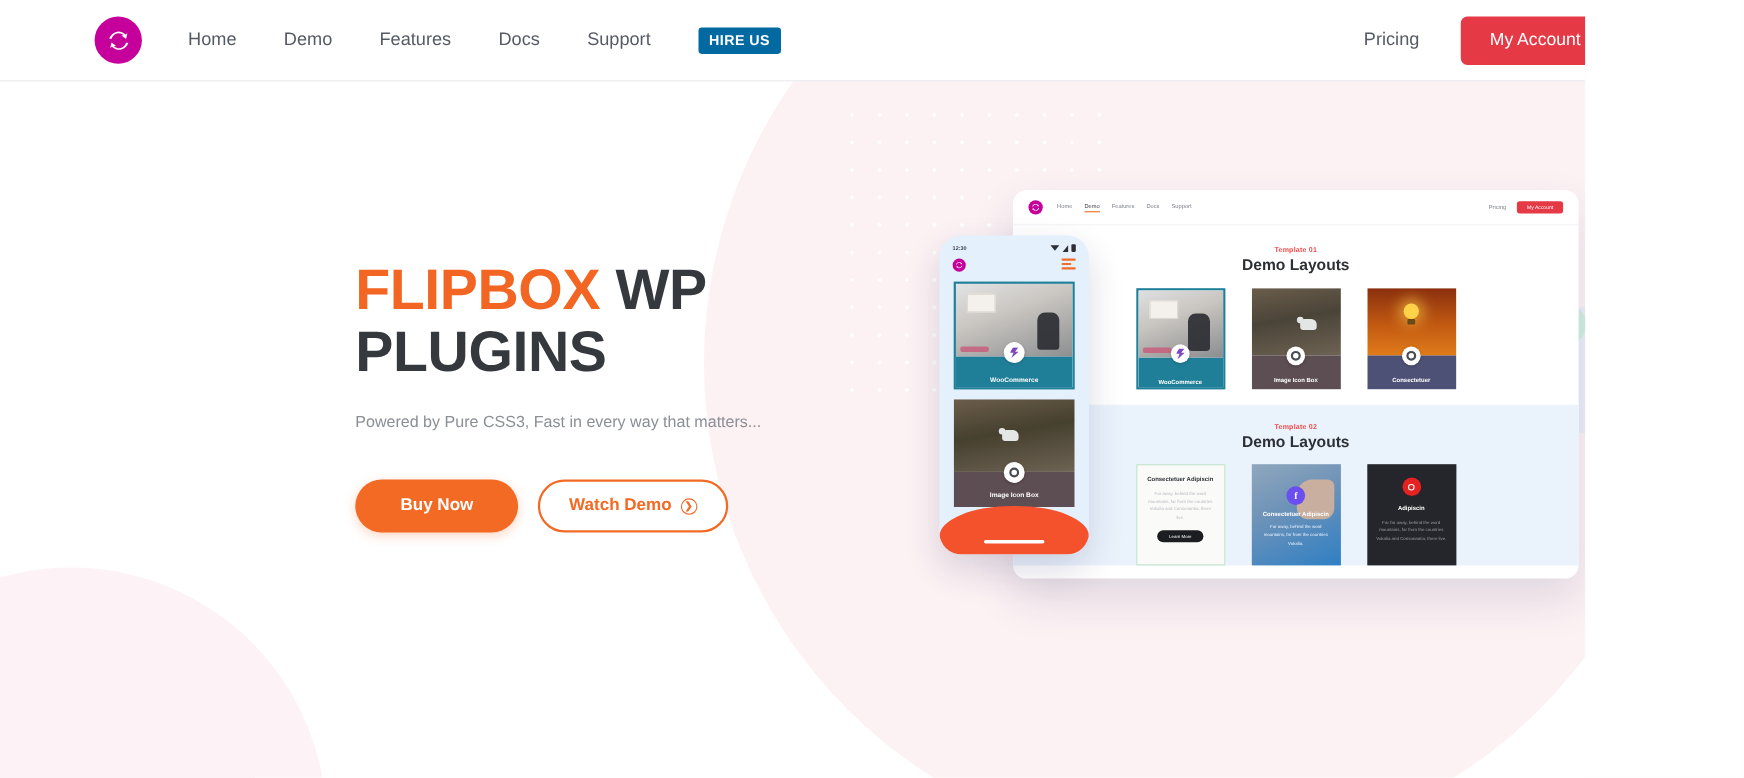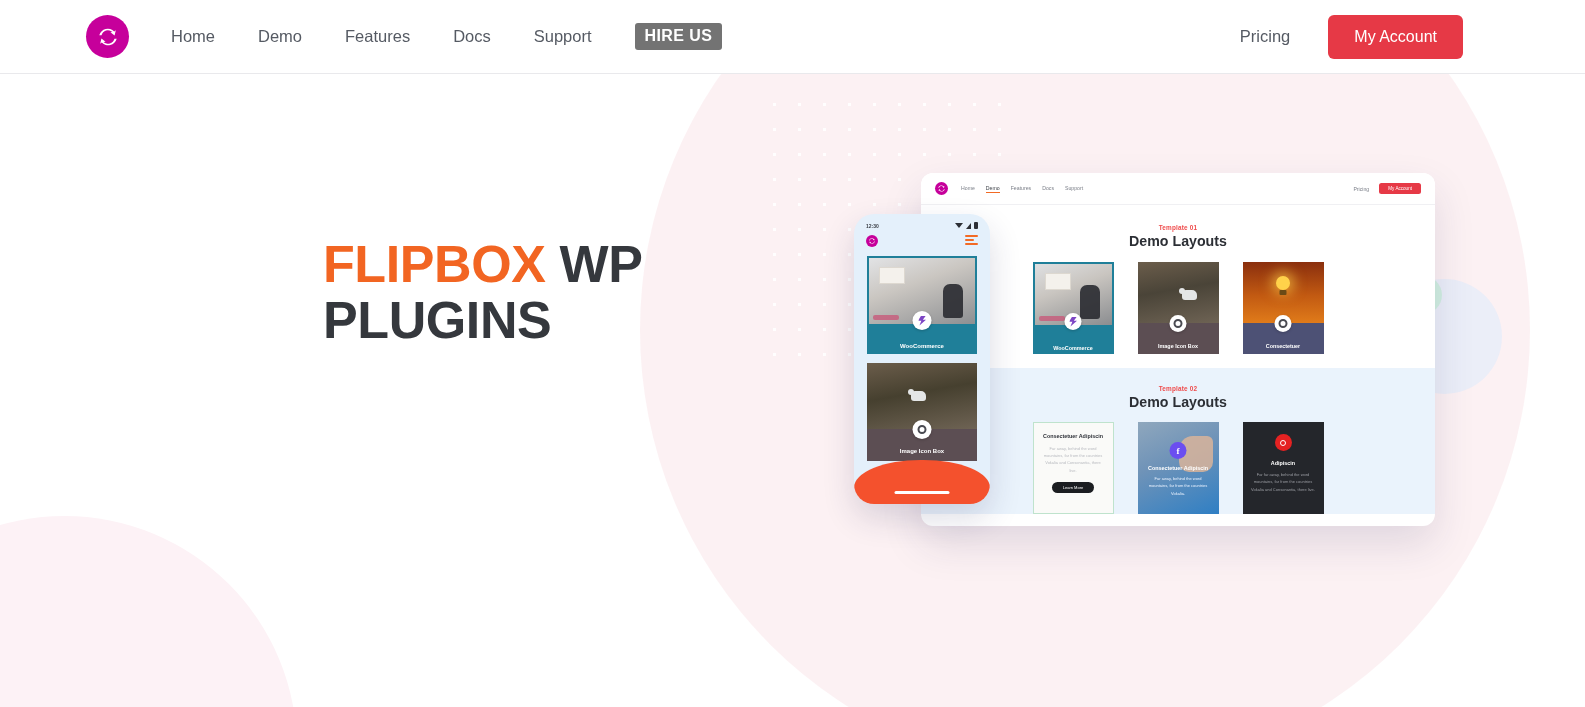--- a/index.html
+++ b/index.html
@@ -2,21 +2,21 @@
 <html><head>
 <meta charset="utf-8">
 <style>
   * { box-sizing: border-box; margin: 0; padding: 0; }
   html, body {
     width: 1585px; height: 707px;
     overflow: hidden;
     background: #ffffff;
     font-family: "Liberation Sans", sans-serif;
   }
-  .page { position: relative; width: 1585px; height: 707px; background:#fff; overflow:hidden; }
+  .page { position: relative; width: 1441px; height: 707px; background:#fff; overflow:hidden; }
 
   
   .bg-circle-pink {
     position:absolute; left:640px; top:-115px;
     width:890px; height:890px; border-radius:50%;
     background:#fbeef1; opacity:.85;
   }
   .bg-dots {
     position:absolute; left:762px; top:92px;
     width:258px; height:270px;
@@ -48,21 +48,21 @@
   }
   .logo { margin-left:86px; width:43px; height:43px; border-radius:50%;
           background:#c6009b; display:flex; align-items:center; justify-content:center; }
   .logo svg { display:block; }
   .nav { display:flex; align-items:center; margin-left:42px; gap:0; }
   .nav a {
     color:#555a63; font-size:16.5px; text-decoration:none;
     padding:0 0; margin-right:43px; white-space:nowrap;
   }
   .hire-badge {
-    background:#737373; color:#fff; font-size:16px; font-weight:bold;
+    background:#0369a1; color:#fff; font-size:13px; font-weight:bold;
     letter-spacing:.4px; padding:5px 10px 6px; border-radius:3px;
     display:inline-block; line-height:1;
   }
   .header-right { margin-left:auto; display:flex; align-items:center; margin-right:122px; }
   .pricing-link { color:#555a63; font-size:16.5px; text-decoration:none; margin-right:38px; }
   .account-btn {
     background:#e63946; color:#fff; font-size:16px; border:none;
     border-radius:6px; padding:13px 26px; cursor:pointer; font-family:inherit;
   }
 
@@ -252,20 +252,28 @@
       <a href="#" class="pricing-link">Pricing</a>
       <button class="account-btn">My Account</button>
     </div>
   </div>
 
   <div class="hero-copy">
     <h1 class="headline">
       <span class="accent">FLIPBOX</span><span> WP PLUGINS</span>
     </h1>
     <div class="subcopy">
+      <div>Powered by Pure CSS3,  Fast in every way that matters...</div>
+    </div>
+    <div class="cta-row">
+      <button class="btn-buy">Buy Now</button>
+      <button class="btn-demo">
+        <span>Watch Demo</span>
+        <span class="arrow-circle">❯</span>
+      </button>
     </div>
   </div>
 
   <div class="browser">
 
     <div class="b-nav">
       <div class="b-logo">
         <svg width="9" height="9" viewBox="0 0 24 24" aria-hidden="true">
           <path d="M5.5 10.2a6.6 6.6 0 0 1 11-3.1l-2.1.1 4.2 3.2 1.2-5.1-1.6 1.1A8.9 8.9 0 0 0 3.3 10.2z" fill="#fff"></path>
           <path d="M18.5 13.8a6.6 6.6 0 0 1-11 3.1l2.1-.1-4.2-3.2-1.2 5.1 1.6-1.1a8.9 8.9 0 0 0 14.9-3.8z" fill="#fff"></path>

